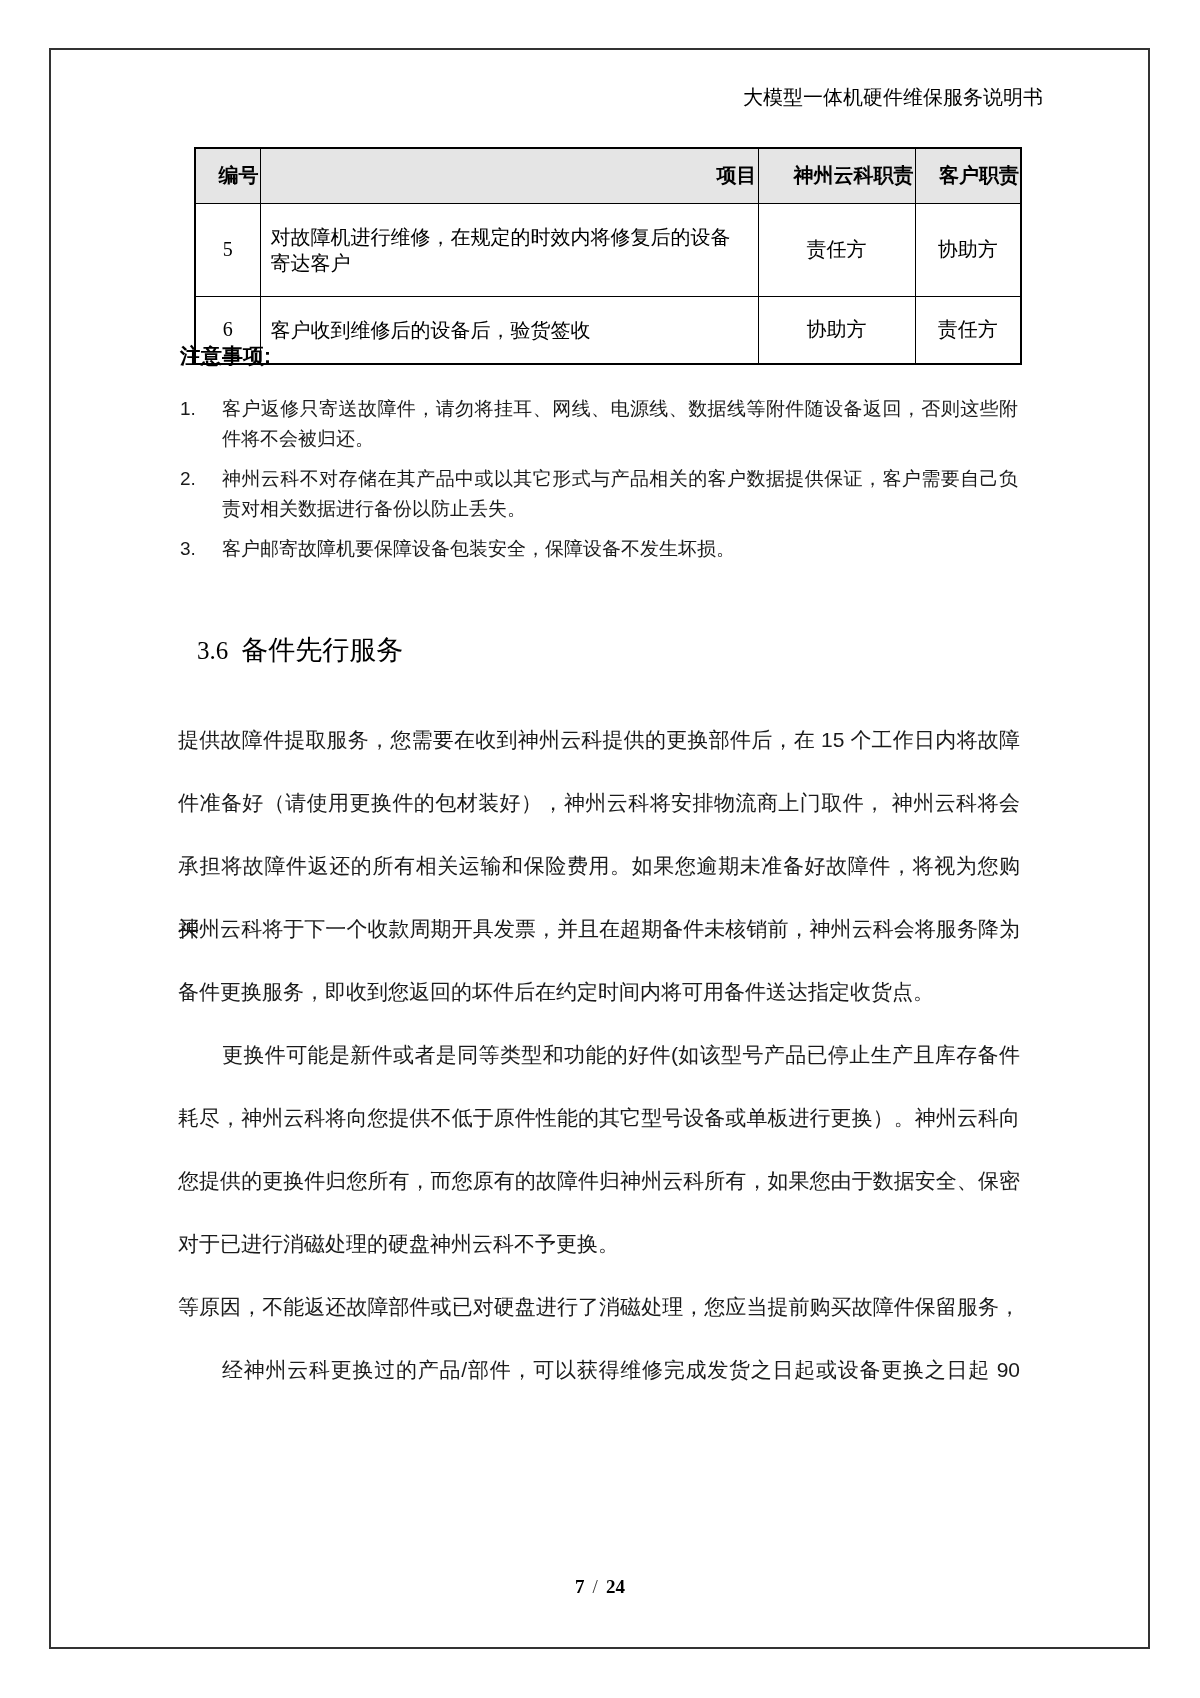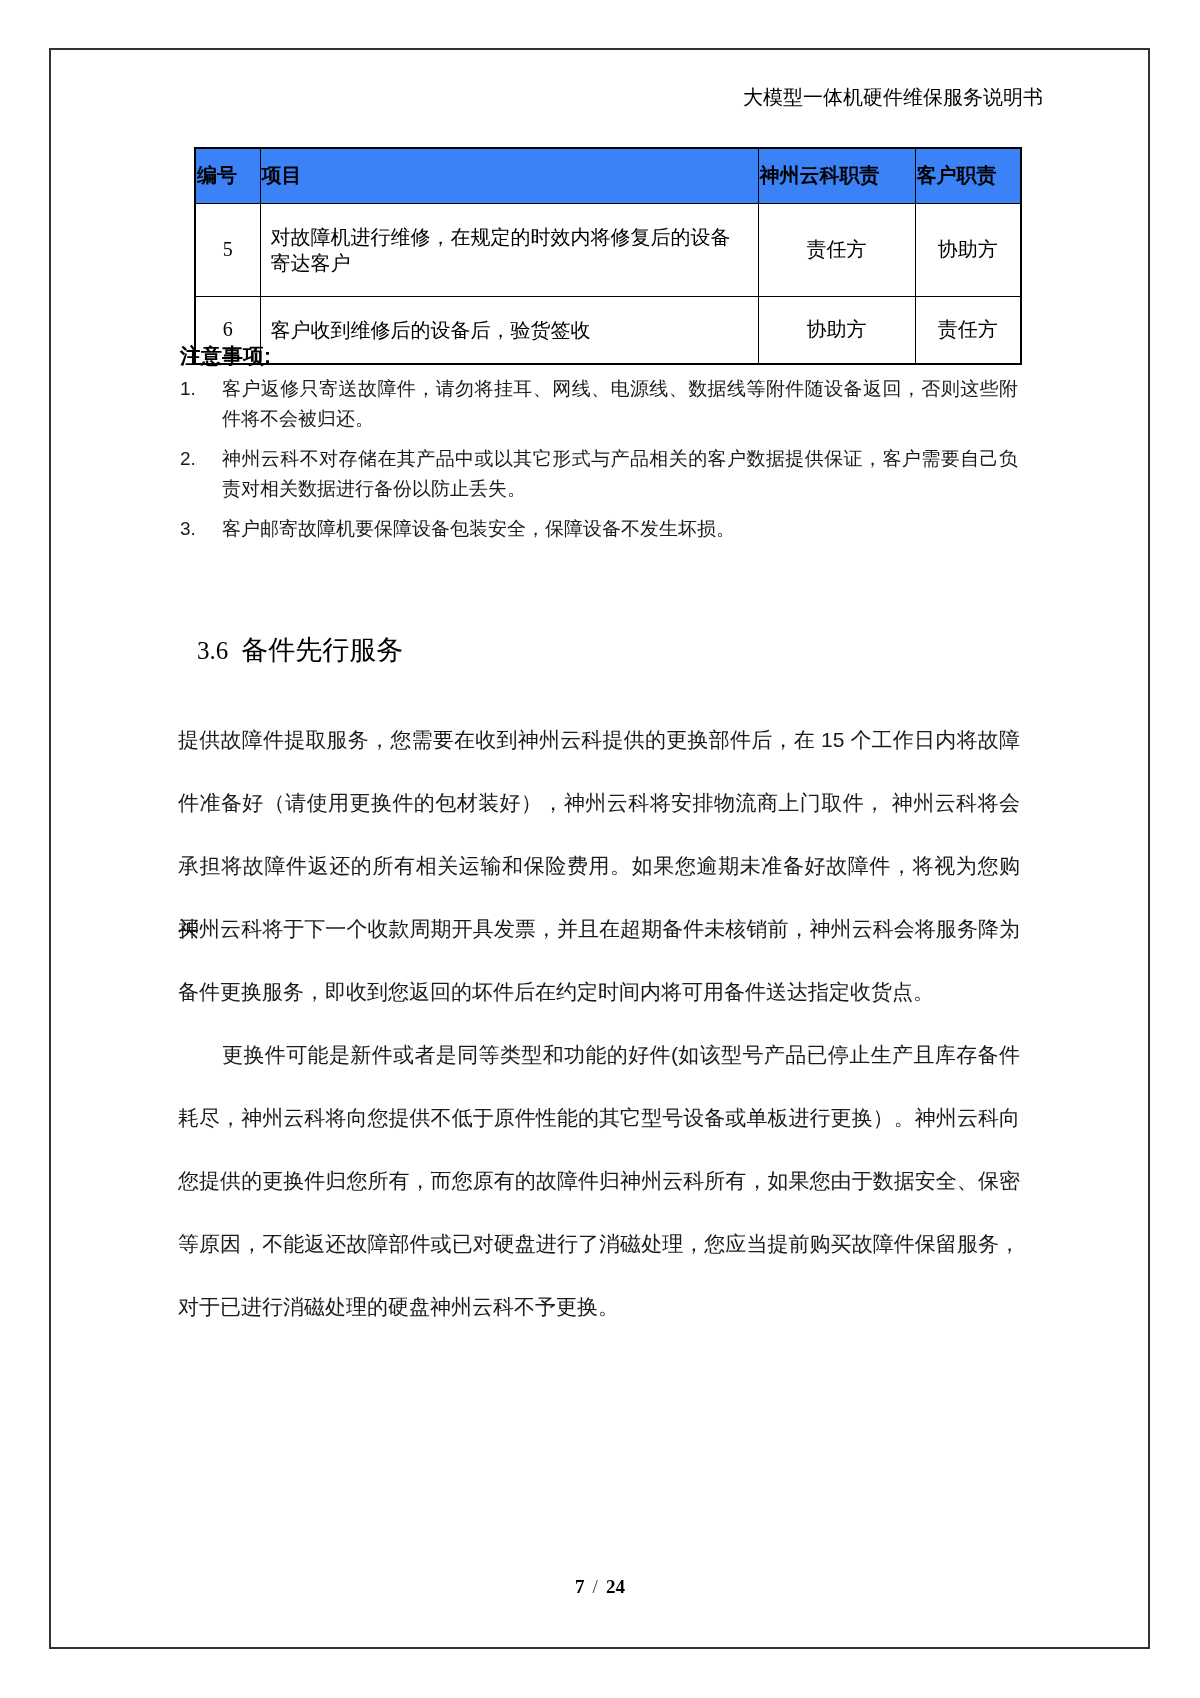--- a/index.html
+++ b/index.html
@@ -19,28 +19,28 @@
   }
   
   table.resp{
     position:absolute;left:194px;top:147px;width:826px;
     border-collapse:collapse;table-layout:fixed;
     font-family:"Liberation Serif","DejaVu Serif",serif;font-size:20px;color:#000;
   }
   table.resp th,table.resp td{border:1px solid #000;box-sizing:border-box;}
   table.resp{border:2px solid #000;}
   table.resp thead tr{height:55px;}
-  table.resp th{background:#3b82f6;font-weight:bold;text-align:left;vertical-align:middle;margin-left:12px;}
+  table.resp th{background:#e5e5e5;font-weight:bold;text-align:right;vertical-align:middle;margin-left:12px;}
   table.resp tbody tr.r5{height:55px;}
   table.resp tbody tr.r6{height:43px;}
   td.c-no,td.c-center{text-align:center;vertical-align:middle;}
   td.c-item{text-align:left;vertical-align:middle;padding:20px 10px;line-height:26px;}
   
   .notes{position:absolute;left:180px;top:342px;width:838px;}
-  .notes-title{font-size:21px;font-weight:bold;color:#000;margin-bottom:4px;}
+  .notes-title{font-size:21px;font-weight:bold;color:#000;margin-bottom:24px;}
   .note-item{display:flex;align-items:flex-start;margin-bottom:10px;font-size:19px;line-height:30px;color:#1a1a1a;}
   .note-num{flex:0 0 42px;}
   .note-text{flex:1;text-align:justify;}
   
   .section-heading{position:absolute;left:197px;top:630px;height:40px;line-height:40px;white-space:nowrap;}
   .sec-num{font-family:"Liberation Serif","DejaVu Serif",serif;font-size:25px;color:#000;}
   .sec-title{font-size:27px;font-weight:normal;color:#000;margin-left:13px;}
   
   .body-text{position:absolute;left:178px;top:708px;width:842px;font-size:21px;color:#1a1a1a;}
   .bline{height:63px;line-height:63px;}
@@ -114,19 +114,20 @@
 
 <div class="body-text">
   <div class="bline jfull">提供故障件提取服务，您需要在收到神州云科提供的更换部件后，在 15 个工作日内将故障</div>
   <div class="bline jfull">件准备好（请使用更换件的包材装好），神州云科将安排物流商上门取件， 神州云科将会</div>
   <div class="bline jfull">承担将故障件返还的所有相关运输和保险费用。如果您逾期未准备好故障件，将视为您购买，</div>
   <div class="bline jfull">神州云科将于下一个收款周期开具发票，并且在超期备件未核销前，神州云科会将服务降为</div>
   <div class="bline">备件更换服务，即收到您返回的坏件后在约定时间内将可用备件送达指定收货点。</div>
   <div class="bline indent jfull">更换件可能是新件或者是同等类型和功能的好件(如该型号产品已停止生产且库存备件</div>
   <div class="bline jfull">耗尽，神州云科将向您提供不低于原件性能的其它型号设备或单板进行更换）。神州云科向</div>
   <div class="bline jfull">您提供的更换件归您所有，而您原有的故障件归神州云科所有，如果您由于数据安全、保密</div>
+  <div class="bline">对于已进行消磁处理的硬盘神州云科不予更换。</div>
   <div class="bline jfull">等原因，不能返还故障部件或已对硬盘进行了消磁处理，您应当提前购买故障件保留服务，</div>
-  <div class="bline">对于已进行消磁处理的硬盘神州云科不予更换。</div>
+  <div class="bline indent jfull">经神州云科更换过的产品/部件，可以获得维修完成发货之日起或设备更换之日起 90</div>
 </div>
 
 <div class="footer">
   <span class="pg-cur">7</span><span class="pg-sep">/</span><span class="pg-total">24</span>
 </div>
 
 </body></html>

